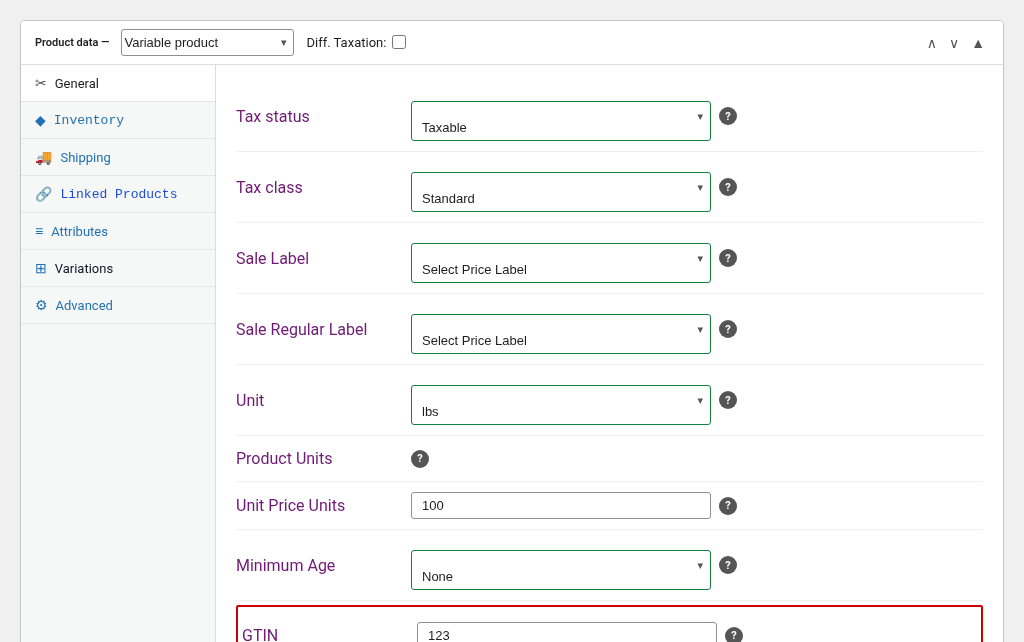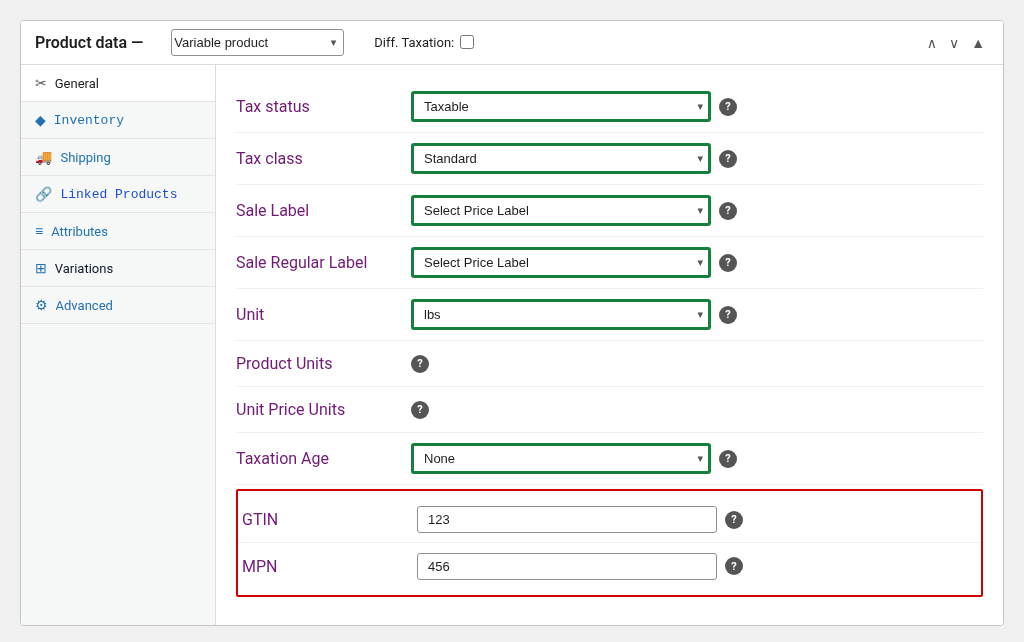--- a/index.html
+++ b/index.html
@@ -24,53 +24,52 @@
     .product-data-header {
       display: flex;
       align-items: center;
       padding: 8px 14px;
       background: #fff;
       border-bottom: 1px solid #dcdcde;
       gap: 12px;
     }
     .header-title {
       font-weight: 600;
-      font-size: 16px;
+      font-size: 11px;
       color: #1e1e1e;
       white-space: nowrap;
     }
     .header-select-wrapper {
       position: relative;
       display: inline-flex;
       align-items: center;
     }
     .header-select {
       appearance: none;
       -webkit-appearance: none;
       border: 1px solid #8c8f94;
       border-radius: 3px;
       padding: 5px 28px 5px 2px;
       font-size: 13px;
       color: #1e1e1e;
       background: #fff;
       cursor: pointer;
       min-width: 150px;
-      margin-left: 16px;
     }
     .header-select-arrow {
       position: absolute;
       right: 8px;
       pointer-events: none;
       color: #555;
       font-size: 11px;
     }
     .diff-taxation {
       display: flex;
       gap: 6px;
-      margin-left: 18px;
+      margin-left: 0;
       font-size: 13px;
       color: #1e1e1e;
     }
     .diff-taxation input[type="checkbox"] {
       width: 14px;
       height: 14px;
     }
     .header-spacer { flex: 1; }
     .header-controls {
       display: flex;
@@ -145,28 +144,29 @@
       flex: 1;
     }
     .form-select-wrapper {
       position: relative;
       display: inline-flex;
       align-items: center;
     }
     .form-select {
       appearance: none;
       -webkit-appearance: none;
-      border: 3px solid #15803d;
+      border: 1px solid #15803d;
       border-radius: 3px;
-      padding: 5px 28px 5px 10px;
+      padding: 18px 28px 5px 10px;
       font-size: 13px;
       color: #1e1e1e;
       background: #fff;
       cursor: pointer;
       min-width: 300px;
+      margin-top: 10px;
     }
     .form-select-arrow {
       position: absolute;
       right: 8px;
       pointer-events: none;
       color: #555;
       font-size: 11px;
     }
     .form-input {
       border: 1px solid #8c8f94;
@@ -344,26 +344,27 @@
       <div class="form-row">
         <span class="form-label">Product Units</span>
         <div class="form-control-wrapper">
           <span class="help-icon">?</span>
         </div>
       </div>
 
       <div class="form-row">
         <span class="form-label">Unit Price Units</span>
         <div class="form-control-wrapper">
-          <span class="help-icon">?</span>
-        </div>
-      </div>
-
-      <div class="form-row">
-        <span class="form-label">Taxation Age</span>
+          <input type="text" class="form-input" value="100" style="">
+          <span class="help-icon">?</span>
+        </div>
+      </div>
+
+      <div class="form-row">
+        <span class="form-label">Minimum Age</span>
         <div class="form-control-wrapper">
           <div class="form-select-wrapper">
             <select class="form-select">
               <option>None</option>
               <option>13</option>
               <option>16</option>
               <option>18</option>
               <option>21</option>
             </select>
             <span class="form-select-arrow">▾</span>

